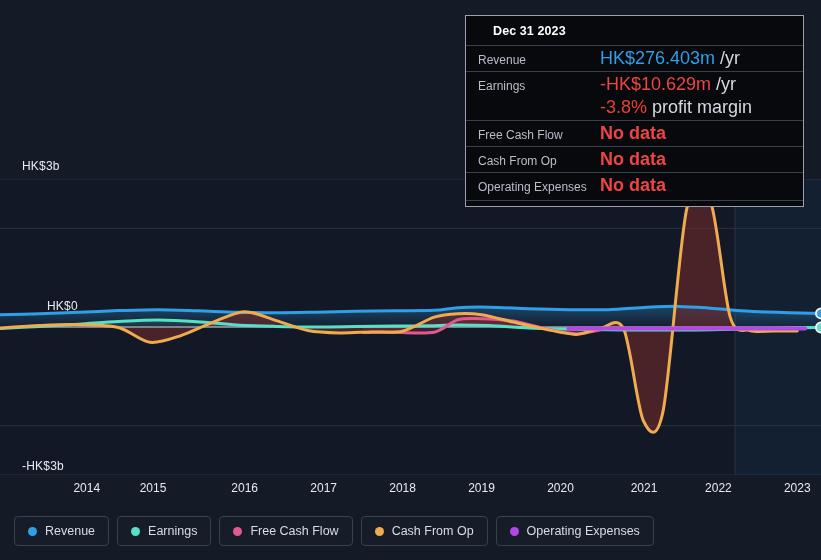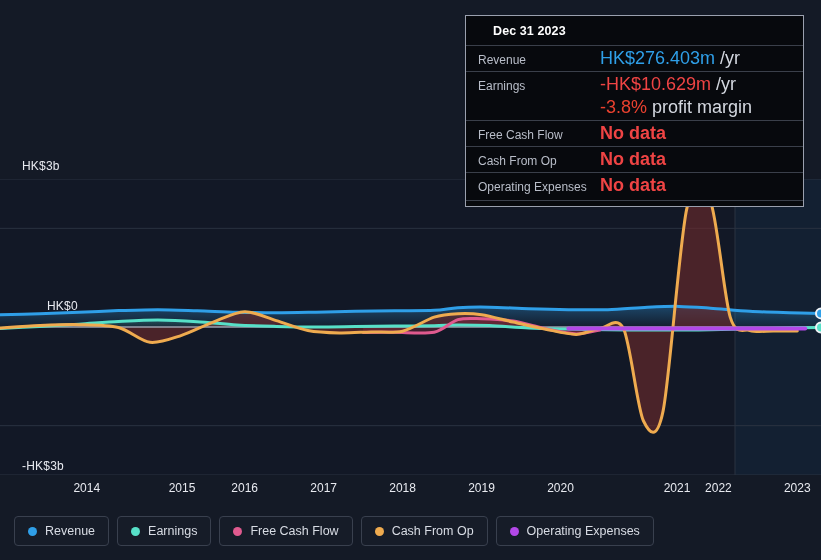--- a/index.html
+++ b/index.html
@@ -163,27 +163,27 @@
         <circle cx="821.00" cy="148.54" r="5" fill="#57e0c8" stroke="#eef2f7" stroke-width="2"></circle>
       </svg>
     </div>
 
   <div class="y-label" id="y-top">HK$3b</div>
   <div class="y-label" id="y-zero">HK$0</div>
   <div class="y-label" id="y-bottom">-HK$3b</div>
 
   <div id="x-axis">
       <div class="x-tick" style="left: 86.8px;">2014</div>
-      <div class="x-tick" style="left: 182px;">2015</div>
+      <div class="x-tick" style="left: 153px;">2015</div>
       <div class="x-tick" style="left: 244.7px;">2016</div>
       <div class="x-tick" style="left: 323.7px;">2017</div>
       <div class="x-tick" style="left: 402.6px;">2018</div>
       <div class="x-tick" style="left: 481.5px;">2019</div>
       <div class="x-tick" style="left: 560.5px;">2020</div>
-      <div class="x-tick" style="left: 677px;">2021</div>
+      <div class="x-tick" style="left: 644px;">2021</div>
       <div class="x-tick" style="left: 718.4px;">2022</div>
       <div class="x-tick" style="left: 797.3px; text-align: right;">2023</div>
     </div>
 
   <div id="tooltip">
     <div id="tt-date">Dec 31 2023</div>
     <div id="tt-rows">
         <div class="tt-row">
           <div class="tt-key">Revenue</div>
           <div class="tt-val"><span class="v-rev">HK$276.403m</span><span class="unit"> /yr</span></div>

